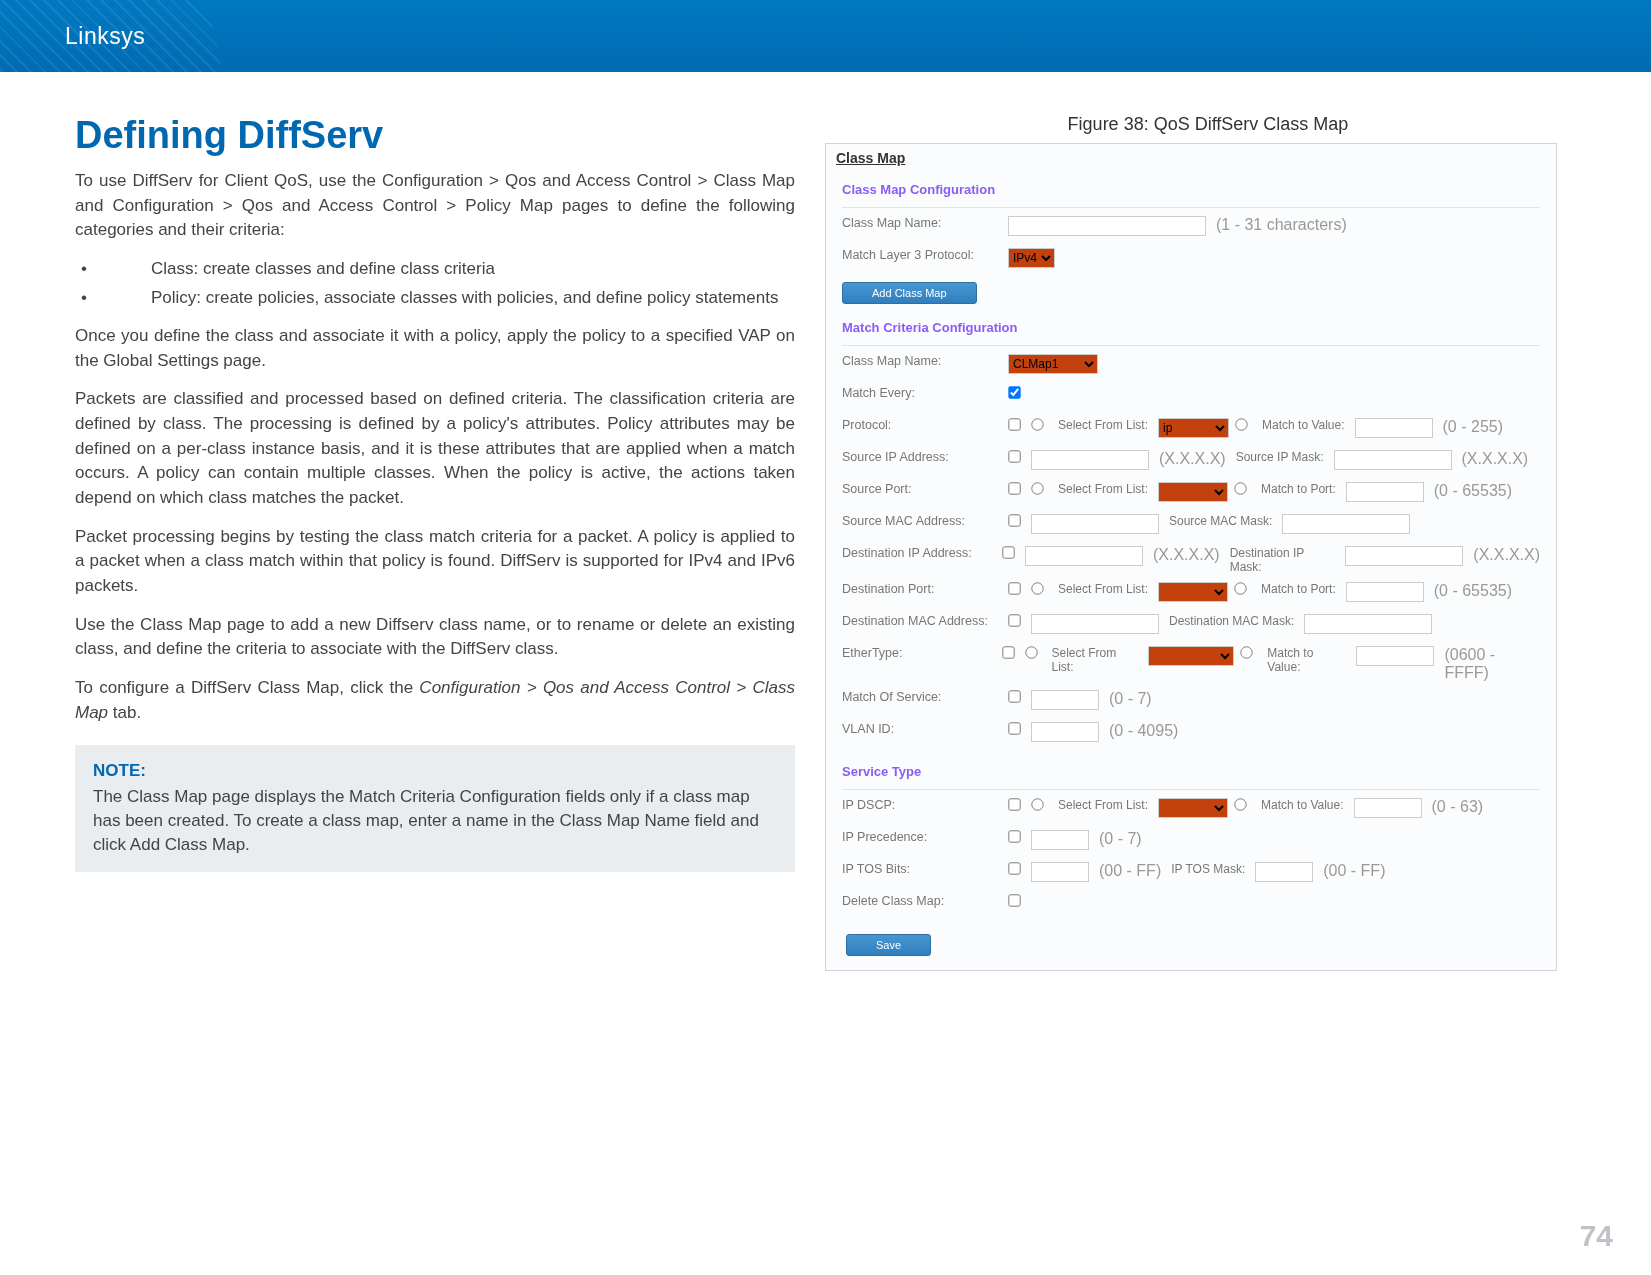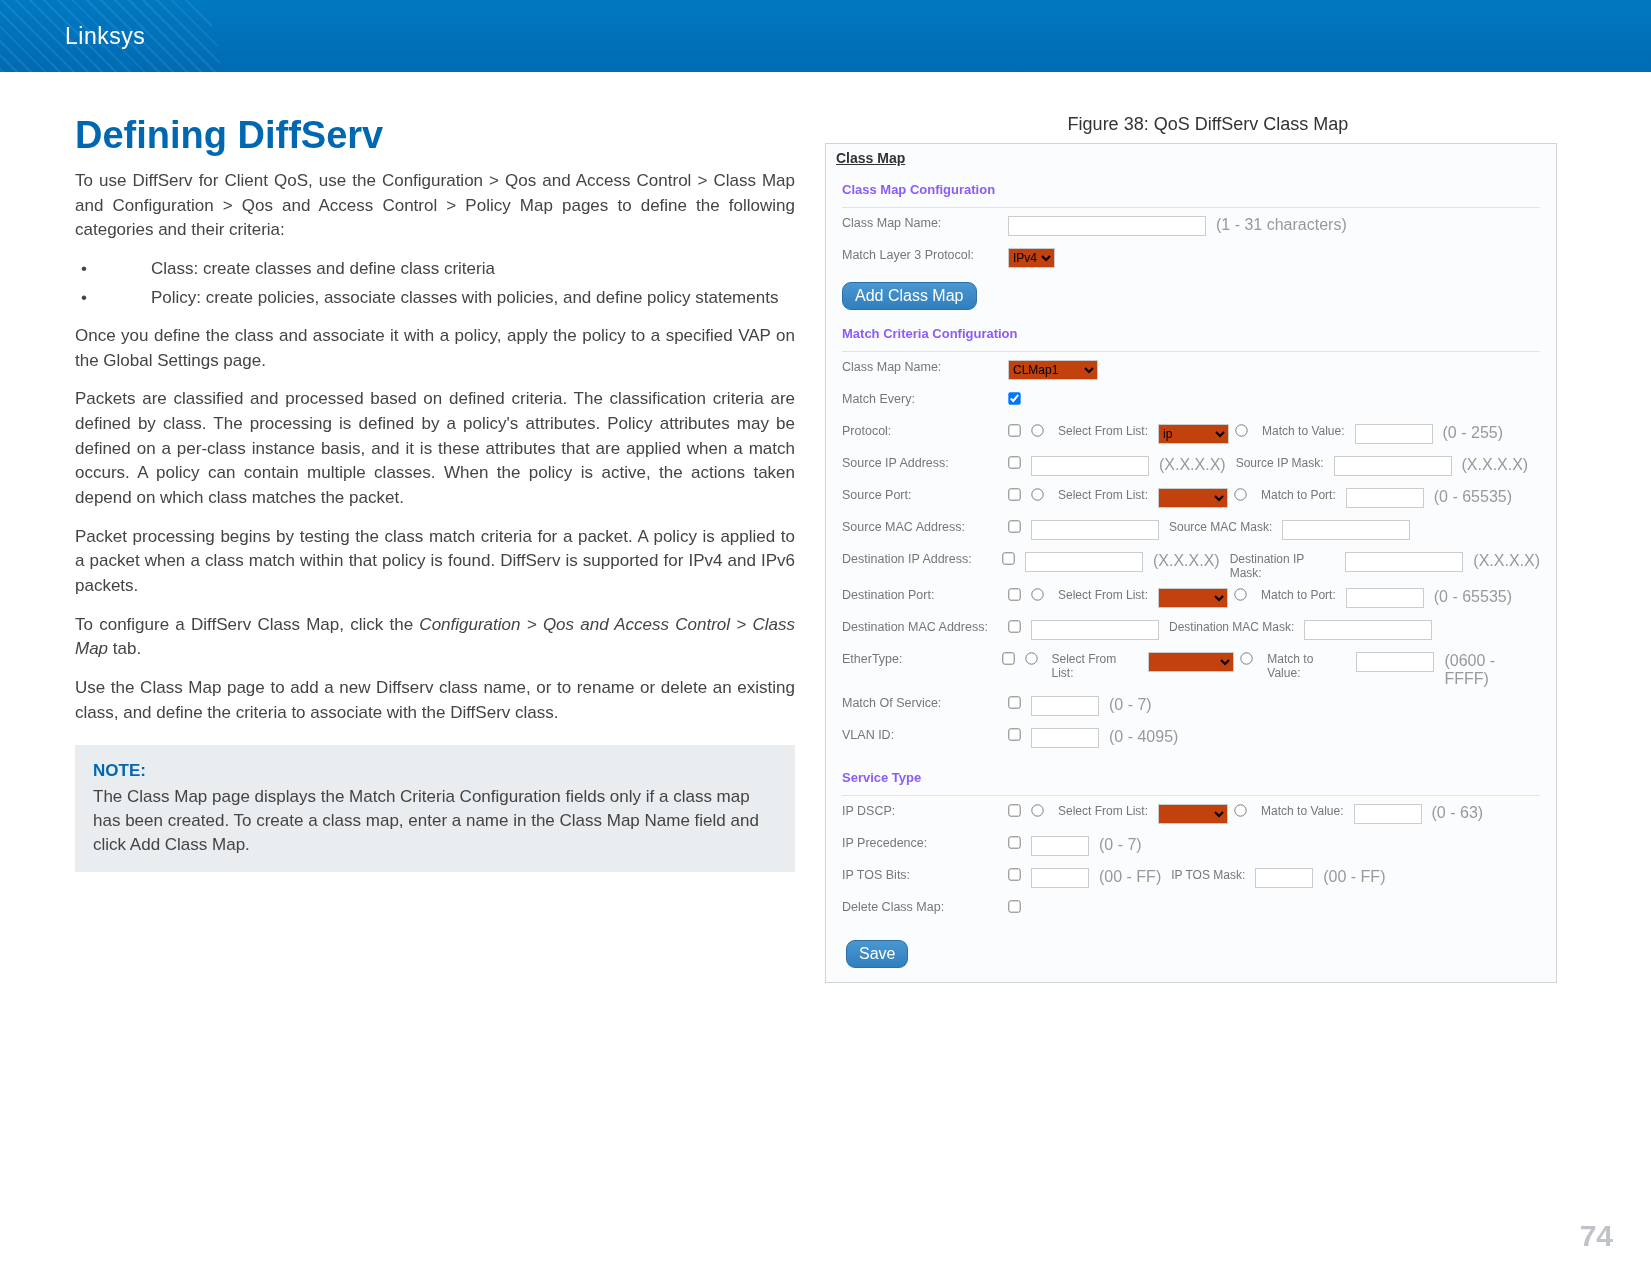--- a/index.html
+++ b/index.html
@@ -156,23 +156,23 @@
   }
   .panel .sub-lbl {
     color: #777;
     font-size: 12px;
     margin: 0 4px;
   }
   .panel .btn {
     display: inline-block;
     background: linear-gradient(180deg,#4a97d0,#2f7fbf);
     color: #fff;
-    font-size: 16px;
-    padding: 4px 12px;
-    border-radius: 9px;
+    font-size: 11px;
+    padding: 4px 29px;
+    border-radius: 3px;
     border: 1px solid #2a6fa6;
     margin: 6px 0 6px 16px;
     cursor: pointer;
   }
   .panel .save-btn {
     margin: 12px 0 14px 20px;
   }
   .panel hr.sep {
     border: none;
     border-top: 1px solid #e2e5e8;
@@ -211,24 +211,24 @@
             </div>
         <div class="b">
               <span class="dot">•</span>
               <span>Policy: create policies, associate classes with policies, and define policy statements</span>
             </div>
       </div>
 
       <p>Once you define the class and associate it with a policy, apply the policy to a specified VAP on the Global Settings page.</p>
       <p>Packets are classified and processed based on defined criteria. The classification criteria are defined by class. The processing is defined by a policy's attributes. Policy attributes may be defined on a per-class instance basis, and it is these attributes that are applied when a match occurs. A policy can contain multiple classes. When the policy is active, the actions taken depend on which class matches the packet.</p>
       <p>Packet processing begins by testing the class match criteria for a packet. A policy is applied to a packet when a class match within that policy is found. DiffServ is supported for IPv4 and IPv6 packets.</p>
+      <p>Use the Class Map page to add a new Diffserv class name, or to rename or delete an existing class, and define the criteria to associate with the DiffServ class.</p>
       <p>
         <span>To configure a DiffServ Class Map, click the </span><span class="italic">Configuration &gt; Qos and Access Control &gt; Class Map</span><span> tab.</span>
       </p>
-      <p>Use the Class Map page to add a new Diffserv class name, or to rename or delete an existing class, and define the criteria to associate with the DiffServ class.</p>
     </div>
 
     <div class="note-box">
       <span class="note-label">NOTE:</span>
       <span>The Class Map page displays the Match Criteria Configuration fields only if a class map has been created. To create a class map, enter a name in the Class Map Name field and click Add Class Map.</span>
     </div>
   </div>
 
   <div class="col-right">
     <div class="fig-caption">Figure 38: QoS DiffServ Class Map</div>

